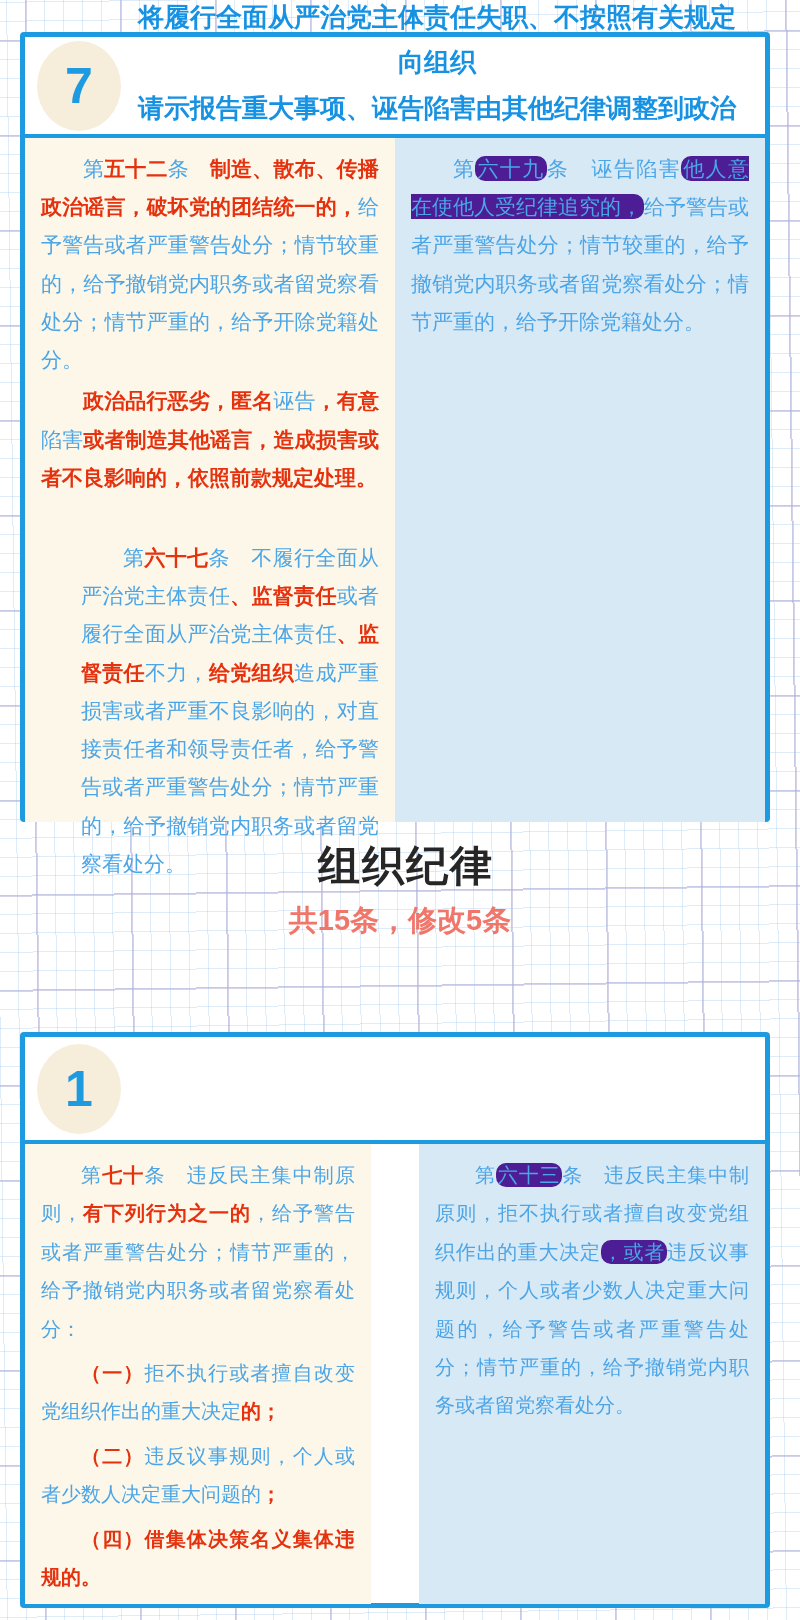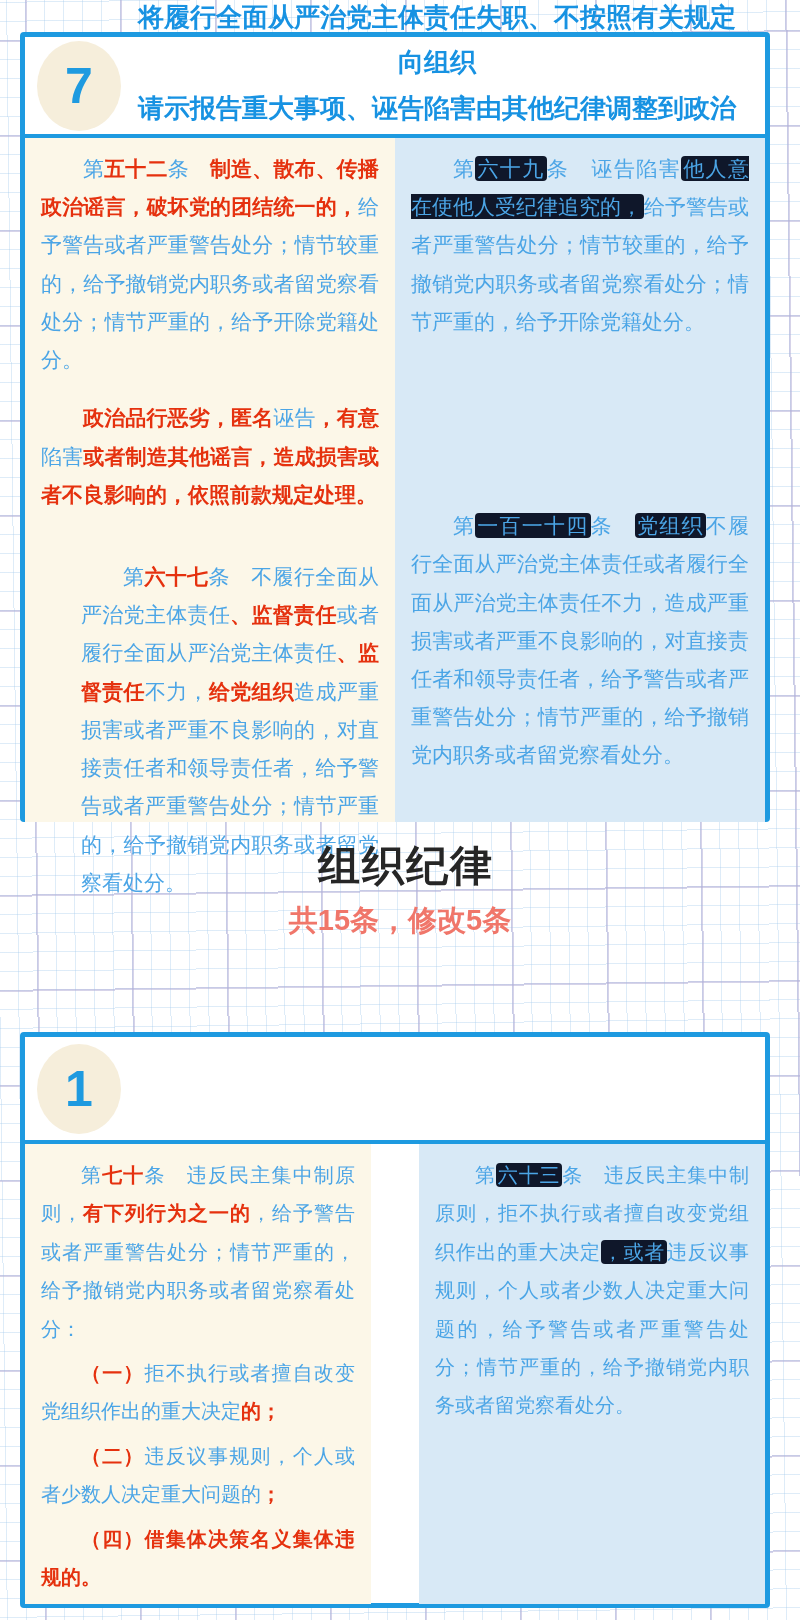--- a/index.html
+++ b/index.html
@@ -43,26 +43,26 @@
   .card-body{display:flex;align-items:stretch;}
   #card7 .card-body{height:684px;}
   #card1 .card-body{height:460px;gap:48px;}
   .col{flex:1 1 50%;box-sizing:border-box;padding:12px 16px 4px 16px;
     color:#4ba5e6;text-align:justify;}
   .col-left{background:#fcf7e8;}
   .col-right{background:#d8e9f6;}
   #card7 .col{font-size:21px;line-height:1.82;}
   #card1 .col{font-size:20px;line-height:1.92;}
   .col p{margin:0;text-indent:2em;}
-  #card7 .col-left p:nth-child(2){margin-top:22px;font-family:Liberation Mono, monospace;}
+  #card7 .col-left p:nth-child(2){margin-top:3px;}
   #card7 .col-left p:nth-child(3){margin-top:42px;margin-left:40px;}
   #card7 .col-right p:nth-child(2){margin-top:166px;}
   #card1 .col p + p{margin-top:6px;}
   .seg-red{color:#e5310e;font-weight:bold;}
-  .seg-hl{background:#0f172a;border-radius:4px;padding:1px 2px;}
+  .seg-hl{background:#4c1d95;border-radius:10px;padding:1px 2px;}
   .section-divider{
     position:absolute;left:0;top:834px;width:800px;text-align:center;
   }
   .section-title{
     margin:0;color:#262626;font-weight:bold;font-size:42px;line-height:1.5;
     letter-spacing:2px;
     padding-left:12px;
   }
   .section-subtitle{
     margin:4px 0 0 0;color:#f0766a;font-size:29px;font-weight:bold;
@@ -82,21 +82,20 @@
     </div>
   </div>
   <div class="card-body">
     <div class="col col-left">
         <p><span class="seg-blue">第</span><span class="seg-red">五十二</span><span class="seg-blue">条　</span><span class="seg-red">制造、散布、传播政治谣言，破坏党的团结统一的，</span><span class="seg-blue">给予警告或者严重警告处分；情节较重的，给予撤销党内职务或者留党察看处分；情节严重的，给予开除党籍处分。</span></p>
         <p><span class="seg-red">政治品行恶劣，匿名</span><span class="seg-blue">诬告</span><span class="seg-red">，有意</span><span class="seg-blue">陷害</span><span class="seg-red">或者制造其他谣言，造成损害或者不良影响的，依照前款规定处理。</span></p>
         <p><span class="seg-blue">第</span><span class="seg-red">六十七</span><span class="seg-blue">条　不履行全面从严治党主体责任</span><span class="seg-red">、监督责任</span><span class="seg-blue">或者履行全面从严治党主体责任</span><span class="seg-red">、监督责任</span><span class="seg-blue">不力，</span><span class="seg-red">给党组织</span><span class="seg-blue">造成严重损害或者严重不良影响的，对直接责任者和领导责任者，给予警告或者严重警告处分；情节严重的，给予撤销党内职务或者留党察看处分。</span></p>
       </div>
     <div class="col col-right">
         <p><span class="seg-blue">第</span><span class="seg-hl">六十九</span><span class="seg-blue">条　诬告陷害</span><span class="seg-hl">他人意在使他人受纪律追究的，</span><span class="seg-blue">给予警告或者严重警告处分；情节较重的，给予撤销党内职务或者留党察看处分；情节严重的，给予开除党籍处分。</span></p>
-        <p><span class="seg-blue">第</span><span class="seg-hl">一百一十四</span><span class="seg-blue">条　</span><span class="seg-hl">党组织</span><span class="seg-blue">不履行全面从严治党主体责任或者履行全面从严治党主体责任不力，造成严重损害或者严重不良影响的，对直接责任者和领导责任者，给予警告或者严重警告处分；情节严重的，给予撤销党内职务或者留党察看处分。</span></p>
       </div>
   </div>
 </div>
 
 <div class="section-divider">
   <h1 class="section-title">组织纪律</h1>
   <p class="section-subtitle">共15条，修改5条</p>
 </div>
 
 <div class="card" id="card1">

